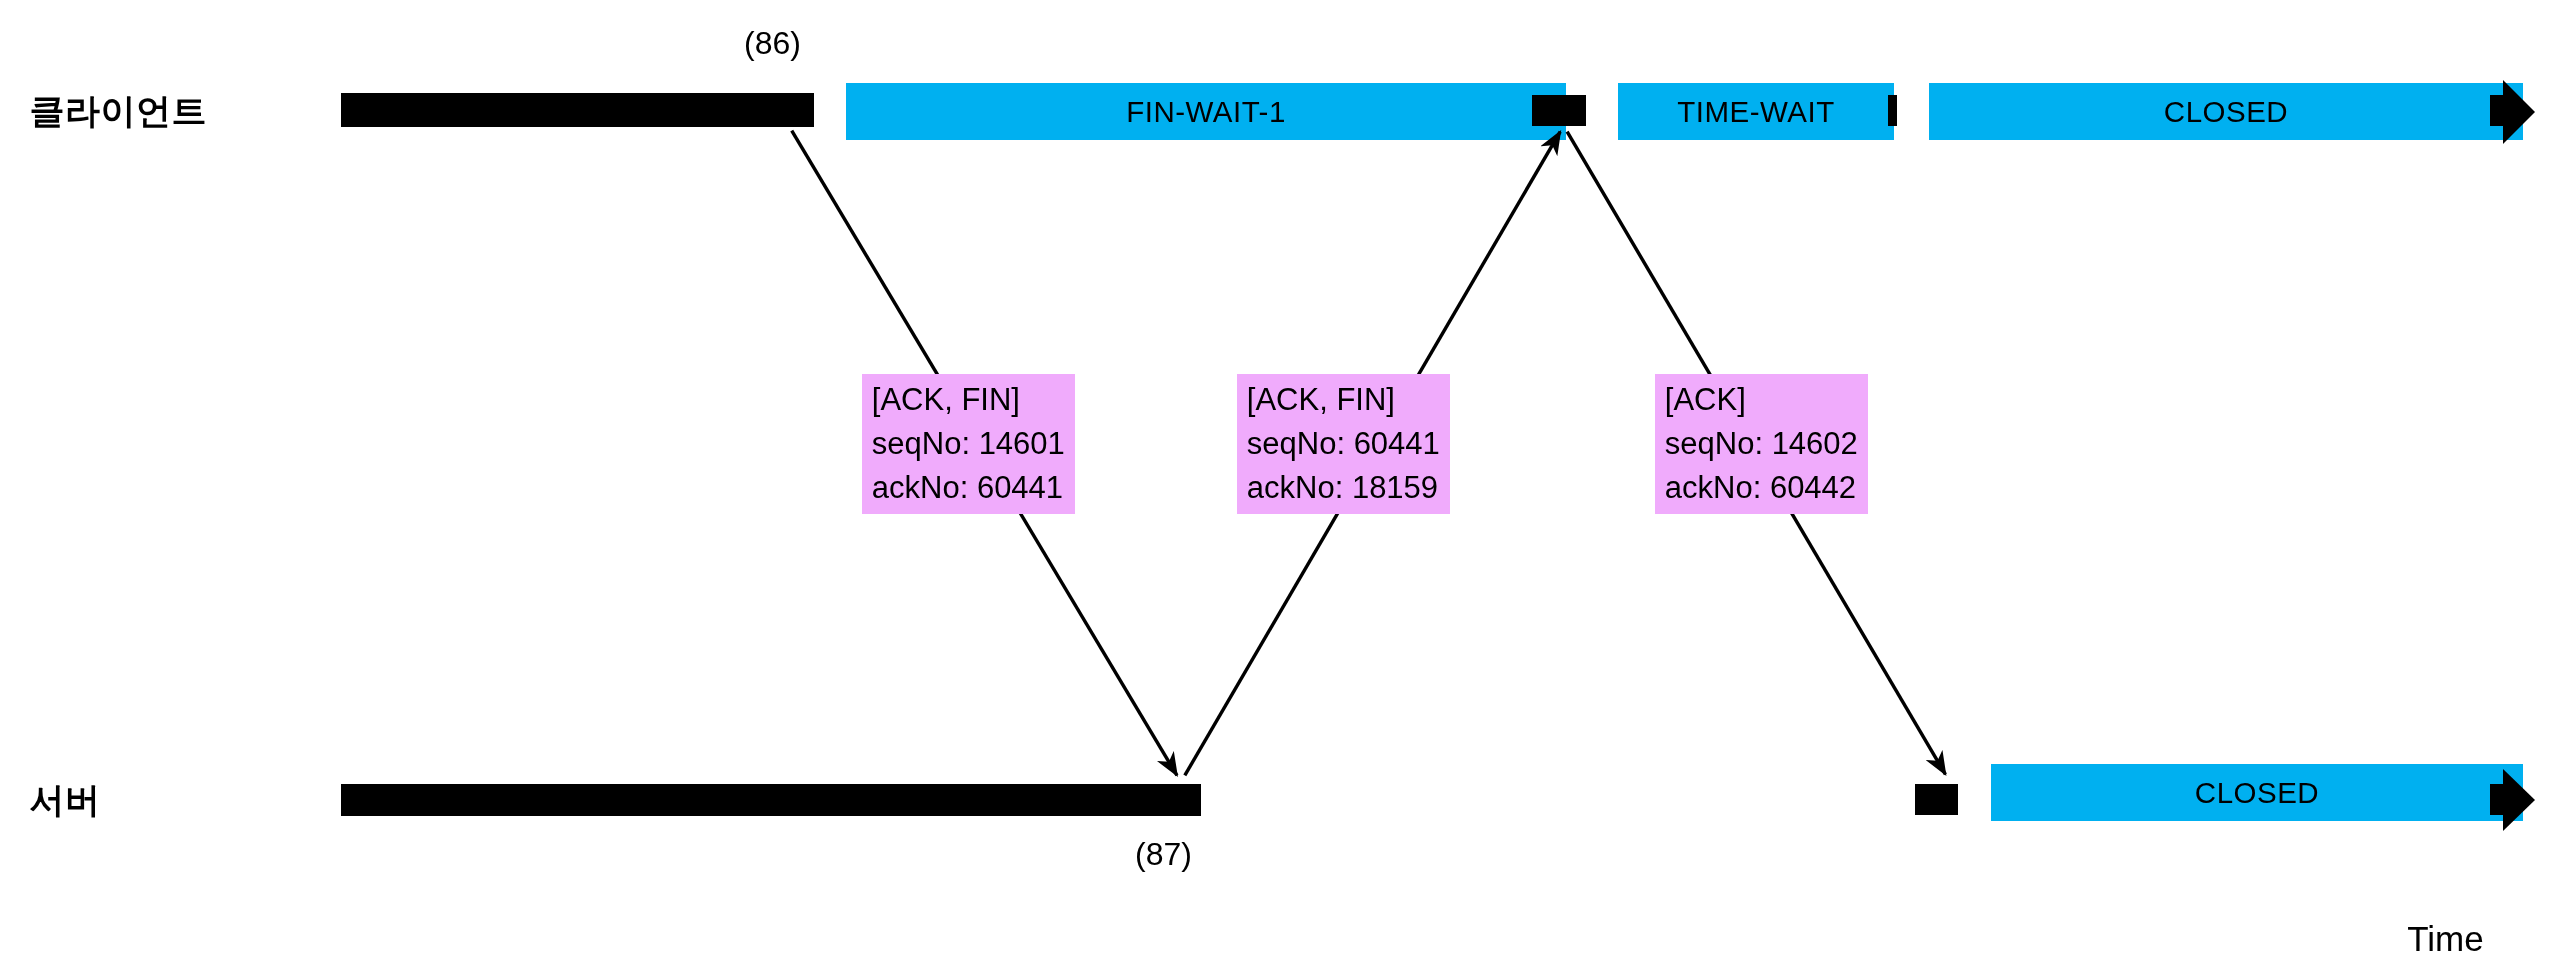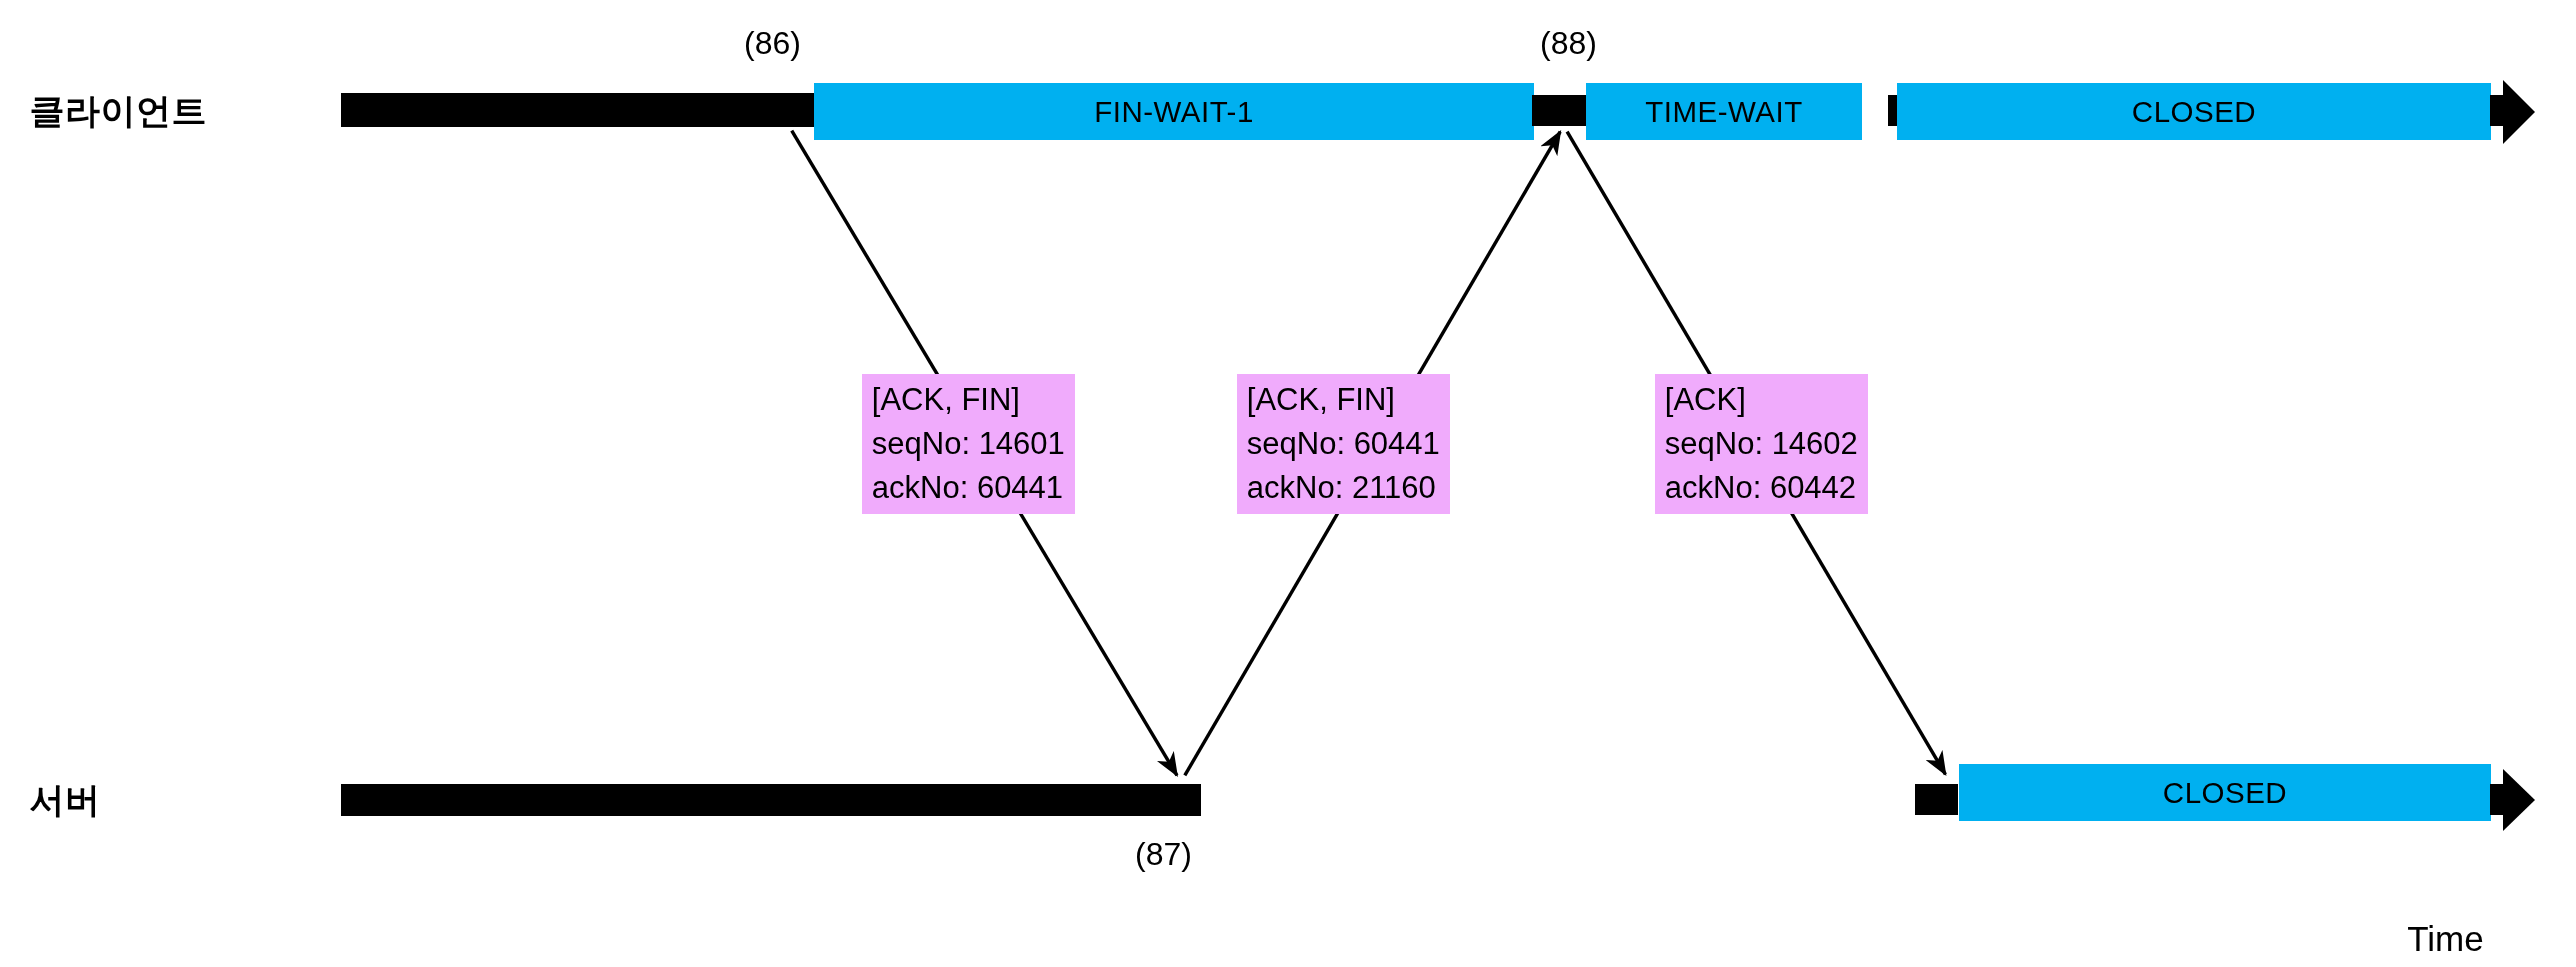--- a/index.html
+++ b/index.html
@@ -7,21 +7,21 @@
     position:relative;width:2576px;height:967px;background:#ffffff;overflow:hidden;
     font-family:"Liberation Sans", sans-serif;color:#000;
   }
   .actor-label{
     position:absolute;width:216px;text-align:left;font-size:35px;font-weight:700;
     line-height:45px;letter-spacing:0.5px;
   }
   .tl-line{position:absolute;background:#000;}
   .state-bar{
     position:absolute;height:57px;display:flex;align-items:center;justify-content:center;
-    font-size:29.5px;color:#000;letter-spacing:0.5px;
+    font-size:29.5px;color:#000;letter-spacing:0.5px;margin-left:32px;
   }
   .tl-stem{position:absolute;background:#000;}
   .tl-head{position:absolute;width:0;height:0;border-left:32px solid #000;}
   .event-label{
     position:absolute;width:197px;text-align:center;font-size:32px;line-height:51px;
     z-index:3;
   }
   .packet-label{
     position:absolute;background:#f0abfc;padding:3.9px 9.8px;font-size:31px;line-height:44px;
     z-index:3;white-space:nowrap;
@@ -69,32 +69,31 @@
       <marker id="ah" markerUnits="userSpaceOnUse" markerWidth="26" markerHeight="20" refX="23" refY="10" orient="auto">
         <path d="M0,0 L25,10 L0,20 L7,10 Z" fill="#000"></path>
       </marker>
     </defs>
     <line x1="805" y1="133" x2="1197" y2="789" stroke="#000" stroke-width="3.5" marker-end="url(#ah)"></line>
     <line x1="1205" y1="789" x2="1587" y2="134" stroke="#000" stroke-width="3.5" marker-end="url(#ah)"></line>
     <line x1="1594" y1="134" x2="1979" y2="788" stroke="#000" stroke-width="3.5" marker-end="url(#ah)"></line>
   </svg>
 
   <div class="event-label" style="left:674px;top:17.7px;">(86)</div>
-  <div class="event-label" style="left:1470px;top:17.7px;">(88)</div>
   <div class="event-label" style="left:1065px;top:829px;">(87)</div>
 
   <div class="packet-label" style="left:862px;top:374px;">
     <div>[ACK, FIN]</div>
     <div>seqNo: 14601</div>
     <div>ackNo: 60441</div>
   </div>
   <div class="packet-label" style="left:1237px;top:374px;">
     <div>[ACK, FIN]</div>
     <div>seqNo: 60441</div>
-    <div>ackNo: 21160</div>
+    <div>ackNo: 18159</div>
   </div>
   <div class="packet-label" style="left:1655px;top:374px;">
     <div>[ACK]</div>
     <div>seqNo: 14602</div>
     <div>ackNo: 60442</div>
   </div>
 
   <div class="time-label" style="left:2347px;top:895px;">Time</div>
 
 </div>

